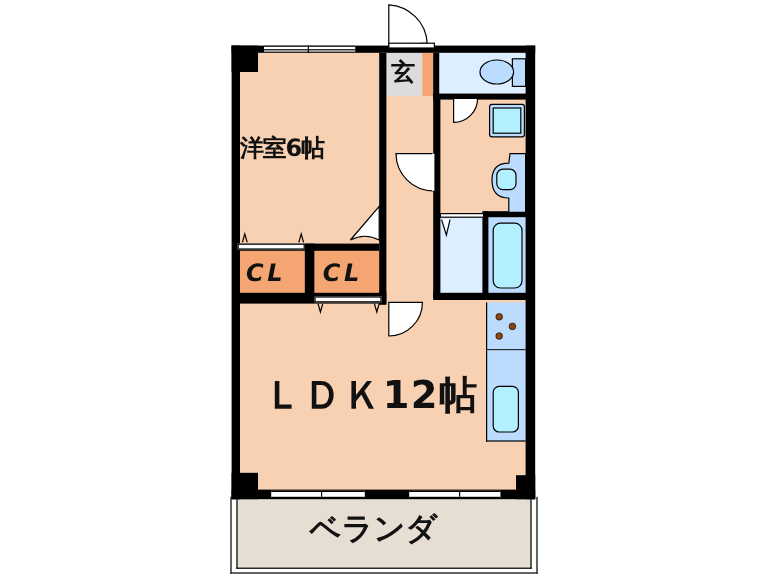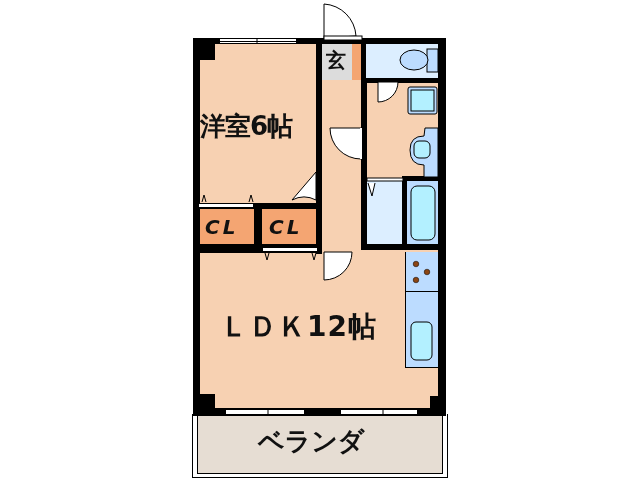--- a/index.html
+++ b/index.html
@@ -60,22 +60,22 @@
   <div class="abs wall" style="left:403px;top:176px;width:37px;height:5px;"></div>
   <div class="abs wall" style="left:402px;top:176px;width:5px;height:72px;"></div>
   <div class="abs wall" style="left:361px;top:244px;width:79px;height:6px;"></div>
   <div class="abs wall" style="left:198px;top:203px;width:118px;height:6px;"></div>
   <div class="abs wall" style="left:198px;top:244px;width:124px;height:9px;"></div>
   <div class="abs wall" style="left:254px;top:203px;width:8px;height:48px;"></div>
 
   <div class="abs" style="left:198px;top:203px;width:56px;height:5px;background:#fff;border:1px solid #000;"></div>
   <div class="abs" style="left:262px;top:247px;width:56px;height:5px;background:#fff;border:1px solid #000;"></div>
 
-  <div class="abs label" style="left:200px;top:113px;font-size:26px;letter-spacing:-1px;">洋室6帖</div>
-  <div class="abs label" style="left:220px;top:313px;font-size:28px;letter-spacing:1px;">ＬＤＫ12帖</div>
+  <div class="abs label" style="left:200px;top:113px;font-size:20px;letter-spacing:-1px;">洋室6帖</div>
+  <div class="abs label" style="left:220px;top:313px;font-size:32px;letter-spacing:1px;">ＬＤＫ12帖</div>
 
   <svg width="638" height="480" style="left:0;top:0;">
 
     <g>
       <path d="M324 38 L324 4 A34 34 0 0 1 356 36 Z" fill="#fff" stroke="#000" stroke-width="1"></path>
       <rect x="324" y="36" width="38" height="4" fill="#fff" stroke="#000" stroke-width="1"></rect>
     </g>
 
     <path d="M378 82 L378 102 A20 20 0 0 0 398 82 Z" fill="#fff" stroke="#000" stroke-width="1"></path>
 

